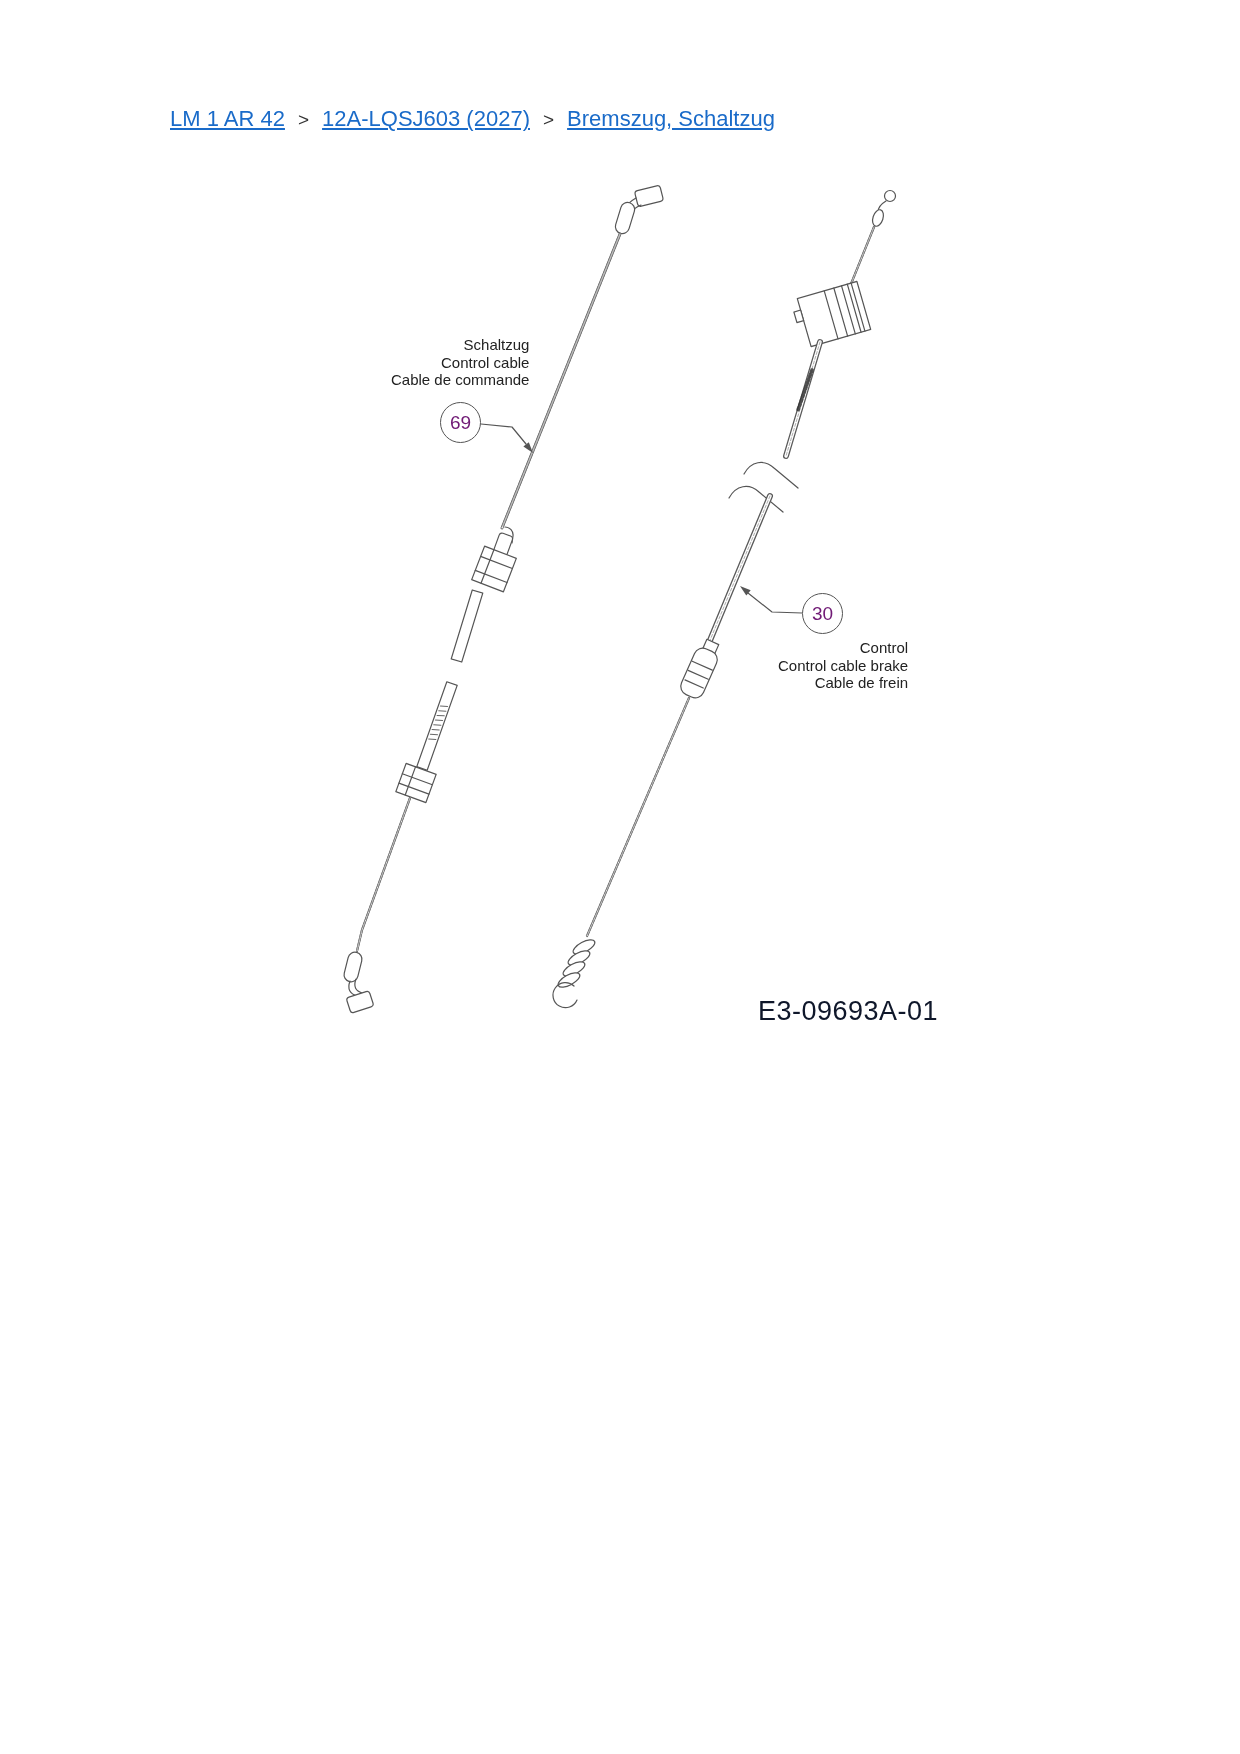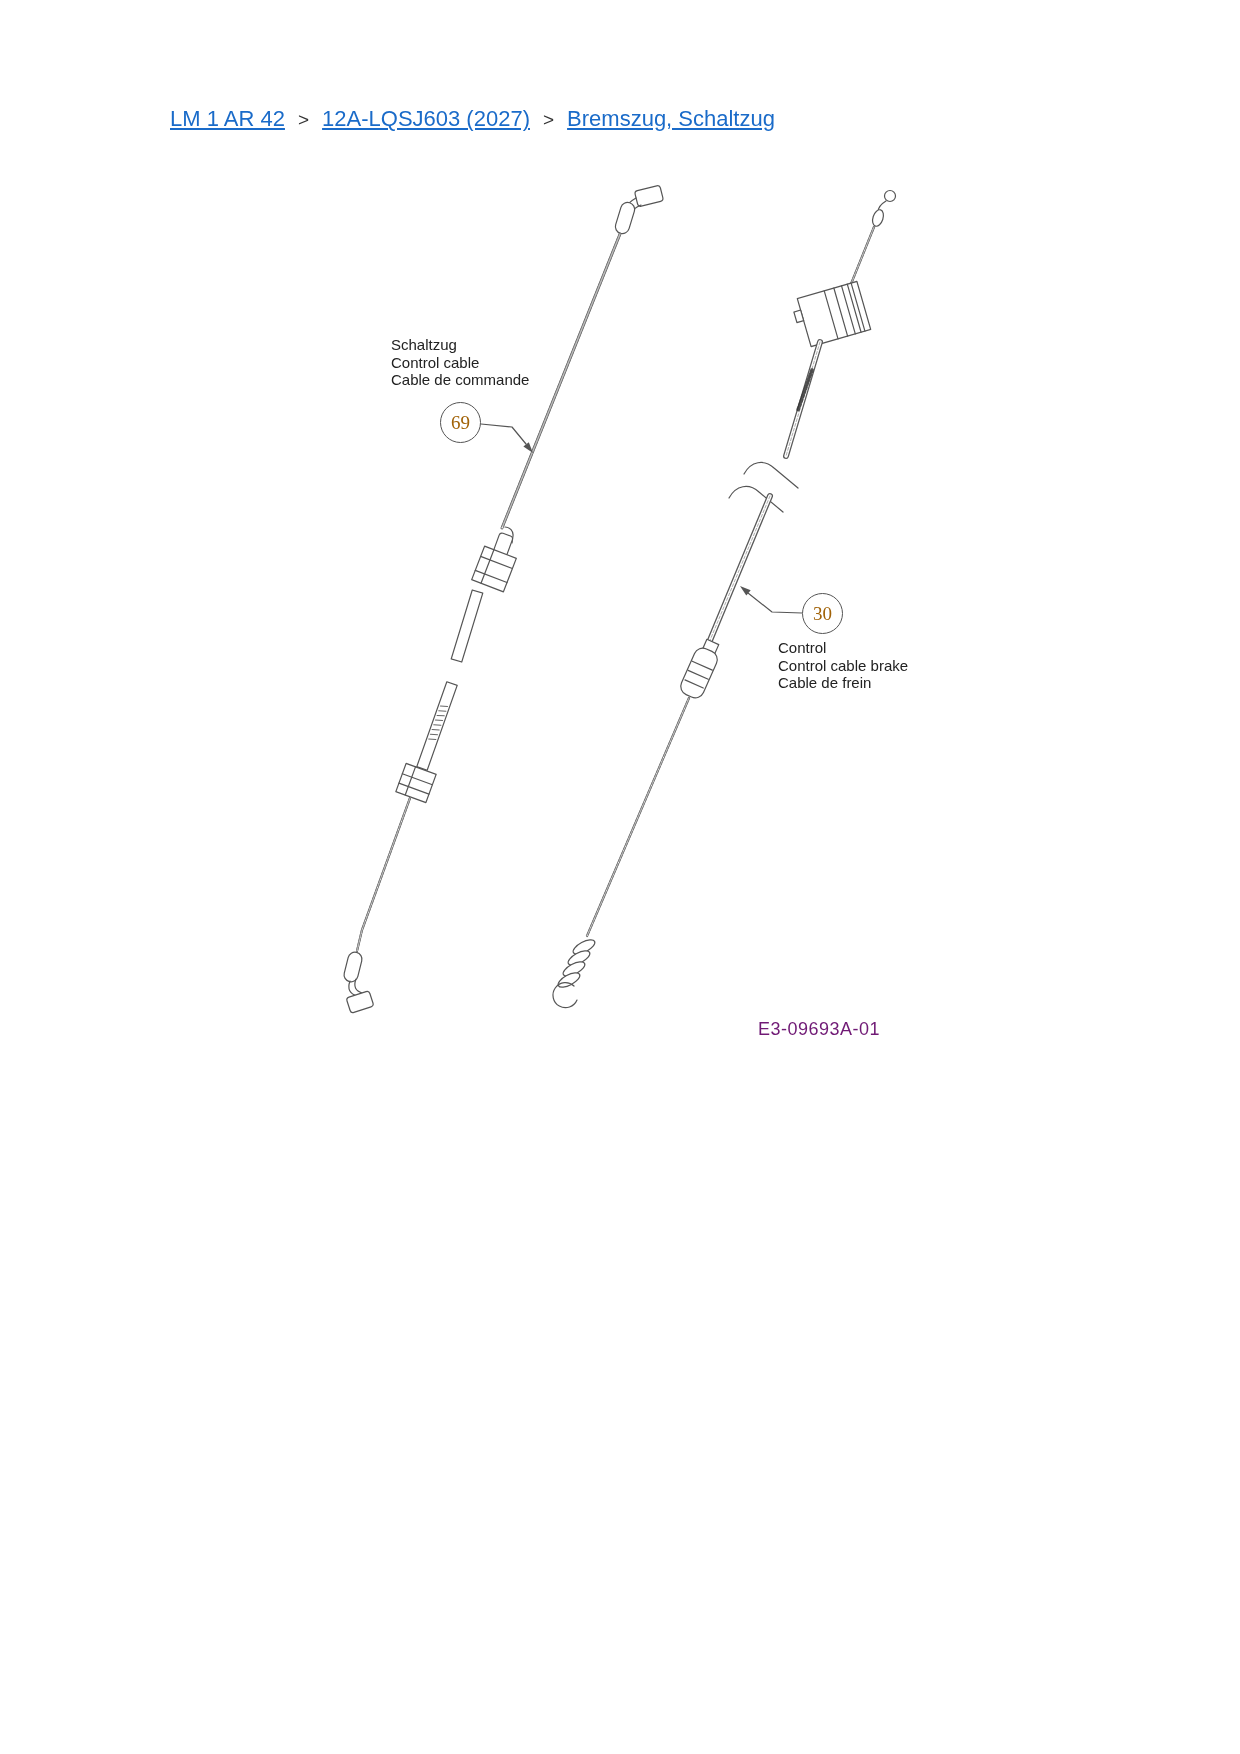--- a/index.html
+++ b/index.html
@@ -1,18 +1,18 @@
 <!DOCTYPE html>
 <html><head>
 <meta charset="utf-8">
 <style>
   html,body{margin:0;padding:0;background:#fff;}
   #page{
     position:relative;width:1240px;height:1754px;background:#ffffff;
-    font-family:"Liberation Sans", sans-serif;overflow:hidden;
+    font-family:"Liberation Sans", sans-serif;overflow:hidden;text-align:right;
   }
   
   .breadcrumb{
     position:absolute;left:170px;top:106px;display:flex;align-items:baseline;
     gap:11px;font-size:22px;white-space:nowrap;
   }
   .crumb{color:#1a6bc9;text-decoration:underline;cursor:pointer;}
   .crumb-sep{color:#333;font-size:19px;padding:0 2px;}
   
   #diagram{position:absolute;left:0;top:0;width:1240px;height:1754px;}
@@ -25,31 +25,31 @@
   .thin-core{stroke-width:1;}
   .cond-dark{stroke:#5a5a5a;stroke-width:6;fill:none;}
   .cond-core{stroke:#fff;stroke-width:3.4;fill:none;}
   .cond-mid{stroke:#999;stroke-width:1;fill:none;stroke-dasharray:3 2;opacity:.8;}
   .marking line{stroke:#666;stroke-width:1;}
   .print{stroke:#333;stroke-width:3.6;stroke-dasharray:2.4 2;fill:none;opacity:.85;}
   
   .callout{
     position:absolute;width:41px;height:41px;border:1.4px solid #555;border-radius:50%;
     background:#fff;display:flex;align-items:center;justify-content:center;
-    font-size:19px;color:#a16207;box-sizing:border-box;font-family:Liberation Serif, serif;
+    font-size:19px;color:#701a75;box-sizing:border-box;
   }
   #callout-69{left:440px;top:402px;}
   #callout-70{left:802px;top:593px;}
   
   .part-label{position:absolute;font-size:15px;line-height:17.5px;color:#222;margin-left:16px;}
   #label-schaltzug{left:375px;top:336px;}
   #label-bremszug{left:762px;top:639px;}
   
   .drawing-number{
-    position:absolute;left:758px;top:996px;font-size:18px;color:#701a75;letter-spacing:.5px;margin-top:23px;
+    position:absolute;left:758px;top:996px;font-size:27px;color:#0f172a;letter-spacing:.5px;
   }
 </style>
 </head>
 <body>
 
 <div id="page">
 
   <nav class="breadcrumb">
     <a class="crumb">LM 1 AR 42</a>
     <span class="crumb-sep">&gt;</span>

